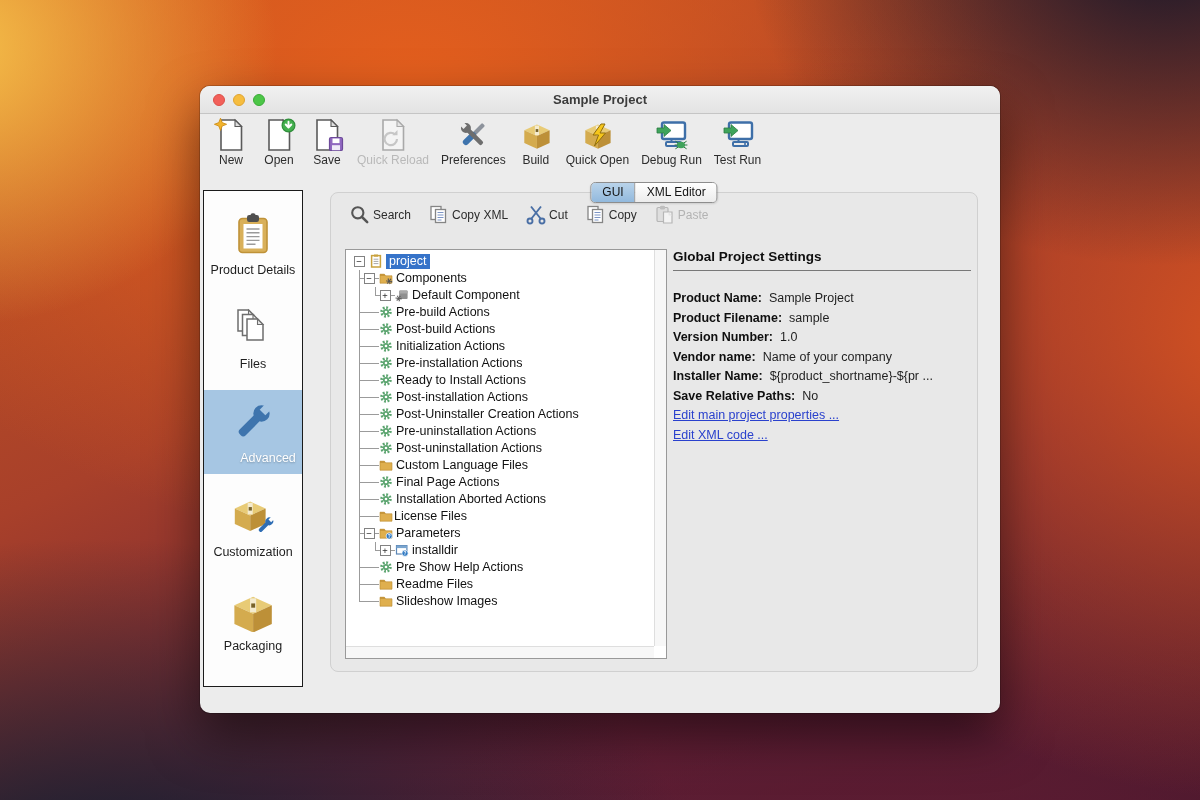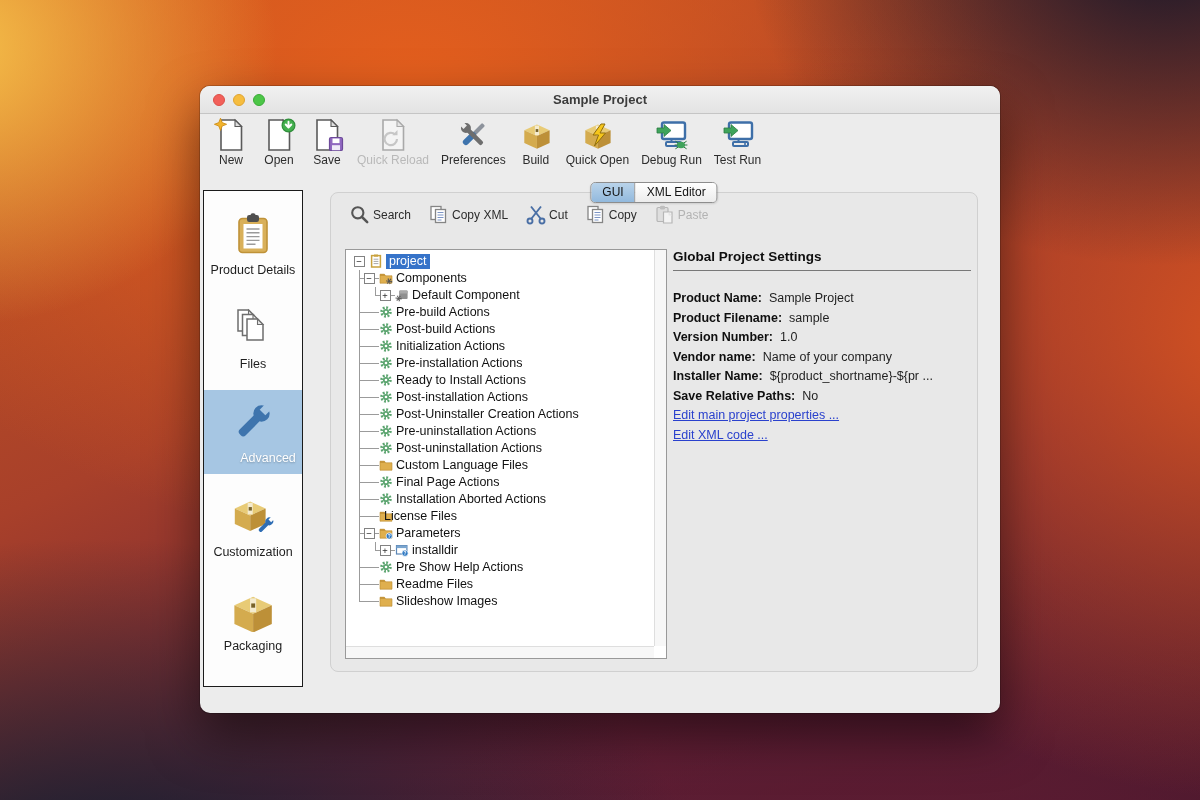--- a/index.html
+++ b/index.html
@@ -468,21 +468,21 @@
                 </svg></div>
               <div class="tree-label" style="left: 47px;">Installation Aborted Actions</div>
             </div>
             <div class="tree-row">
               <div class="tree-line" style="left: 10px; top: 0px; width: 1px; height: 17px;"></div>
               <div class="tree-line" style="left: 10px; top: 8px; width: 20px; height: 1px;"></div>
               <div class="tree-icon" style="left: 30px;"><svg width="14" height="14" viewBox="0 0 14 14" xmlns="http://www.w3.org/2000/svg">
                   <path d="M1 3.2h4.4l1.2 1.6H13v7.4H1z" fill="#dfaf4e" stroke="#b8892f" stroke-width="0.6"></path>
                   <path d="M1 3.2h4.4l1.2 1.6H1z" fill="#c08f33"></path>
                 </svg></div>
-              <div class="tree-label" style="left: 35px;">License Files</div>
+              <div class="tree-label" style="left: 45px;">License Files</div>
             </div>
             <div class="tree-row">
               <div class="tree-line" style="left: 10px; top: 0px; width: 1px; height: 17px;"></div>
               <div class="tree-line" style="left: 10px; top: 8px; width: 20px; height: 1px;"></div>
               <div class="tree-expander" style="left: 14.5px;">−</div>
               <div class="tree-icon" style="left: 30px;"><svg width="14" height="14" viewBox="0 0 14 14" xmlns="http://www.w3.org/2000/svg">
                   <path d="M1 3.2h4.4l1.2 1.6H13v7.4H1z" fill="#dfaf4e" stroke="#b8892f" stroke-width="0.6"></path>
                   <path d="M1 3.2h4.4l1.2 1.6H1z" fill="#c08f33"></path>
                   <circle cx="10.2" cy="10" r="3.1" fill="#2e78c2" stroke="#fff" stroke-width="0.7"></circle>
                   <text x="10.2" y="11.9" font-size="4.8" font-weight="bold" fill="#fff" text-anchor="middle">?</text>

